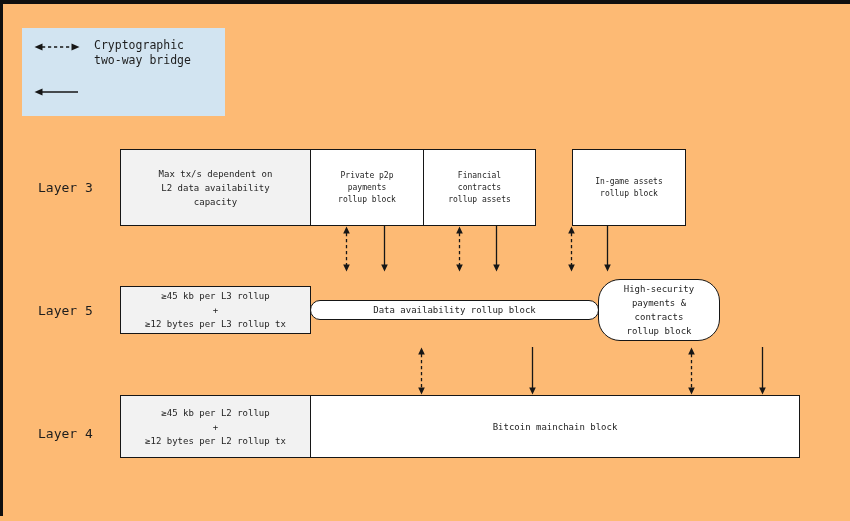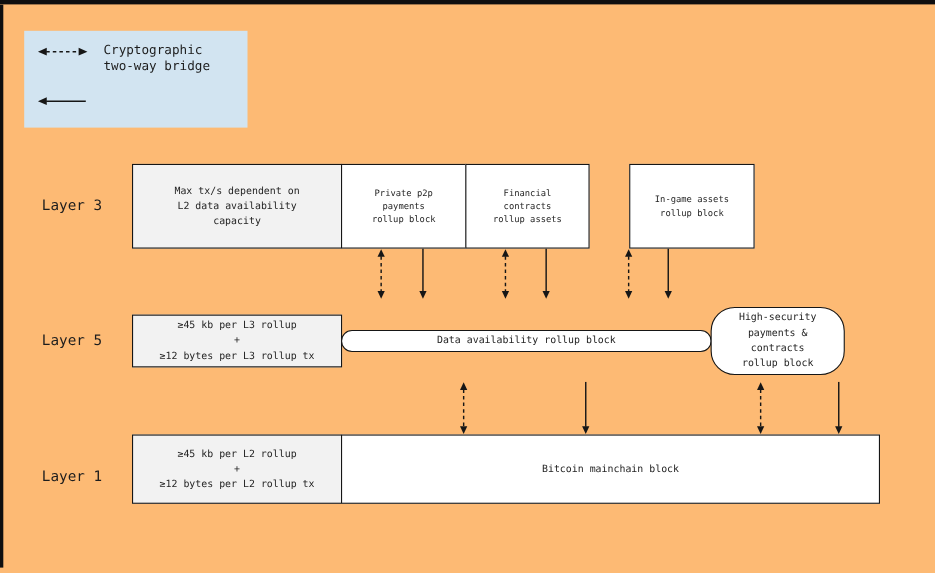--- a/index.html
+++ b/index.html
@@ -71,21 +71,21 @@
     <div class="legend-row">
       <svg class="legend-arrow" width="46" height="12" viewBox="0 0 46 12">
         <line class="ln" x1="8" y1="6" x2="44" y2="6"></line>
         <polygon class="tri" points="0.5,6 8.5,2.5 8.5,9.5"></polygon>
       </svg>
     </div>
   </div>
 
   <div class="layer-label" style="top:176px;">Layer 3</div>
   <div class="layer-label" style="top:299px;">Layer 5</div>
-  <div class="layer-label" style="top:422px;">Layer 1</div>
+  <div class="layer-label" style="top:422px;">Layer 4</div>
 
   <div class="row" style="left:120px;top:145px;height:77px;">
     <div class="cell note" style="width:191px;">Max tx/s dependent on
 L2 data availability capacity</div>
     <div class="cell block small" style="width:114px;">Private p2p payments
 rollup block</div>
     <div class="cell block small" style="width:113px;">Financial contracts
 rollup assets</div>
     <div class="cell block small" style="width:114px;margin-left:36px;">In-game assets
 rollup block</div>
@@ -116,21 +116,21 @@
   </svg>
   <svg class="varrow" style="left:603px;top:222px;" width="9" height="46" viewBox="0 0 9 46">
     <line class="ln" x1="4.5" y1="0" x2="4.5" y2="39"></line>
     <polygon class="tri" points="4.5,45.5 1.2,38.5 7.8,38.5"></polygon>
   </svg>
 
   <div class="row" style="left:120px;top:268px;height:75px;align-items:center;">
     <div class="cell note" style="width:191px;">≥45 kb per L3 rollup
 +
 ≥12 bytes per L3 rollup tx</div>
-    <div class="cell block" style="width:337px;border-radius:21px;">Data availability rollup block</div>
+    <div class="cell block" style="width:289px;border-radius:21px;">Data availability rollup block</div>
     <div class="cell block" style="width:122px;border-radius:22px;">High-security payments &amp;
 contracts rollup block</div>
   </div>
 
   <svg class="varrow" style="left:417px;top:343px;" width="9" height="48" viewBox="0 0 9 48">
     <line class="ln dash" x1="4.5" y1="7" x2="4.5" y2="41"></line>
     <polygon class="tri" points="4.5,0.5 1.2,7.5 7.8,7.5"></polygon>
     <polygon class="tri" points="4.5,47.5 1.2,40.5 7.8,40.5"></polygon>
   </svg>
   <svg class="varrow" style="left:528px;top:343px;" width="9" height="48" viewBox="0 0 9 48">

